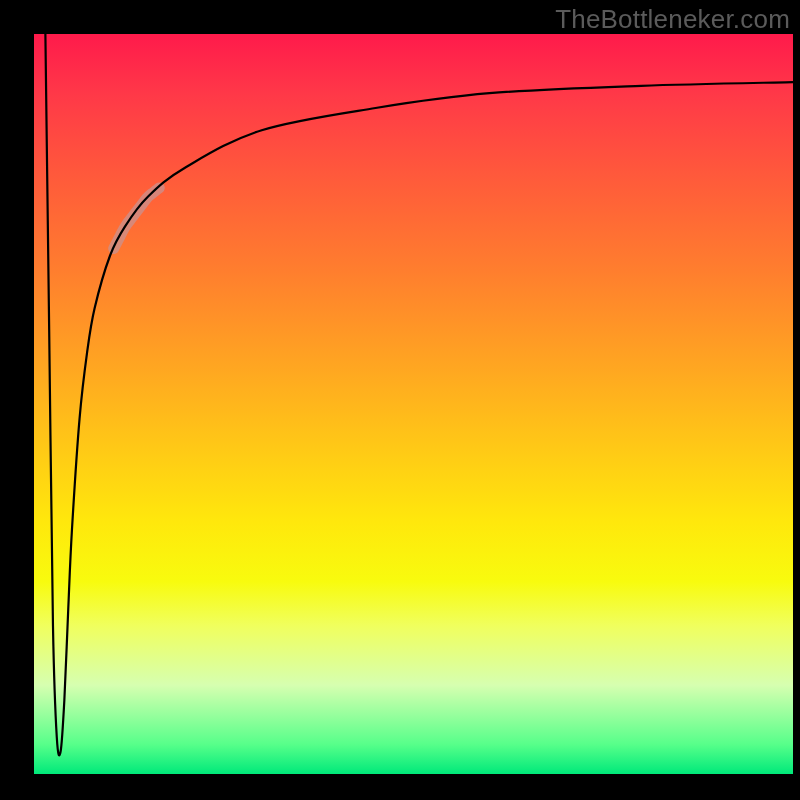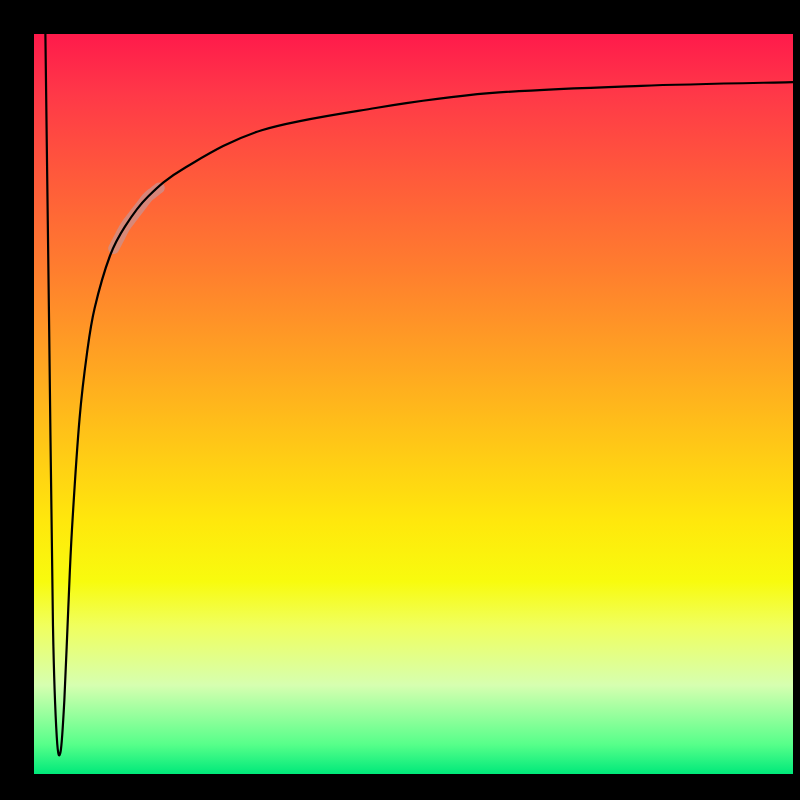--- a/index.html
+++ b/index.html
@@ -68,20 +68,21 @@
     stroke: #c89393;
     stroke-width: 11;
     stroke-linecap: round;
     opacity: 0.72;
   }
 </style>
 </head>
 <body>
 
 <div class="frame">
+  <div class="watermark">TheBottleneker.com</div>
 
   <div class="plot-area">
     <svg class="curve" viewBox="0 0 759 740" preserveAspectRatio="none">
 
       <path class="highlight-seg" d="M 79.695 214.60000000000002 C 80.24 213.54, 81.86 210.37, 82.95 208.26 C 84.03 206.14, 85.12 204.03, 86.20 201.91 C 87.28 199.80, 88.37 197.51, 89.45 195.57 C 90.54 193.63, 91.62 191.87, 92.71 190.29 C 93.79 188.70, 94.88 187.47, 95.96 186.06 C 97.04 184.65, 98.13 183.24, 99.21 181.83 C 100.30 180.42, 101.38 179.01, 102.47 177.60 C 103.55 176.19, 104.63 174.78, 105.72 173.37 C 106.80 171.96, 107.89 170.55, 108.97 169.14 C 110.05 167.73, 111.14 166.18, 112.22 164.91 C 113.31 163.65, 114.39 162.52, 115.48 161.53 C 116.56 160.54, 117.64 159.84, 118.73 158.99 C 119.81 158.15, 120.90 157.30, 121.98 156.46 C 123.07 155.61, 124.69 154.34, 125.23 153.92"></path>
 
       <path class="main-curve" d="M 11.385 0 C 12.02 49.33, 13.91 197.33, 15.18 296.00 C 16.45 394.67, 17.71 524.17, 18.98 592.00 C 20.24 659.83, 21.50 682.03, 22.77 703.00 C 24.04 723.97, 25.30 723.97, 26.57 717.80 C 27.83 711.63, 29.09 689.43, 30.36 666.00 C 31.63 642.57, 32.89 605.57, 34.16 577.20 C 35.42 548.83, 36.05 527.87, 37.95 495.80 C 39.85 463.73, 43.01 414.40, 45.54 384.80 C 48.07 355.20, 50.60 336.70, 53.13 318.20 C 55.66 299.70, 56.92 289.83, 60.72 273.80 C 64.52 257.77, 70.84 235.57, 75.90 222.00 C 80.96 208.43, 84.75 202.27, 91.08 192.40 C 97.41 182.53, 103.73 172.67, 113.85 162.80 C 123.97 152.93, 132.83 144.30, 151.80 133.20 C 170.78 122.10, 196.07 106.07, 227.70 96.20 C 259.32 86.33, 303.60 80.17, 341.55 74.00 C 379.50 67.83, 411.13 62.90, 455.40 59.20 C 499.67 55.50, 556.60 53.65, 607.20 51.80 C 657.80 49.95, 733.70 48.72, 759.00 48.10"></path>
     </svg>
   </div>
 </div>

